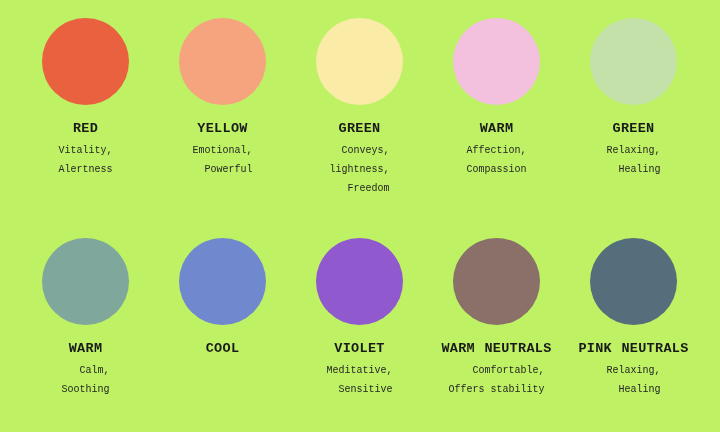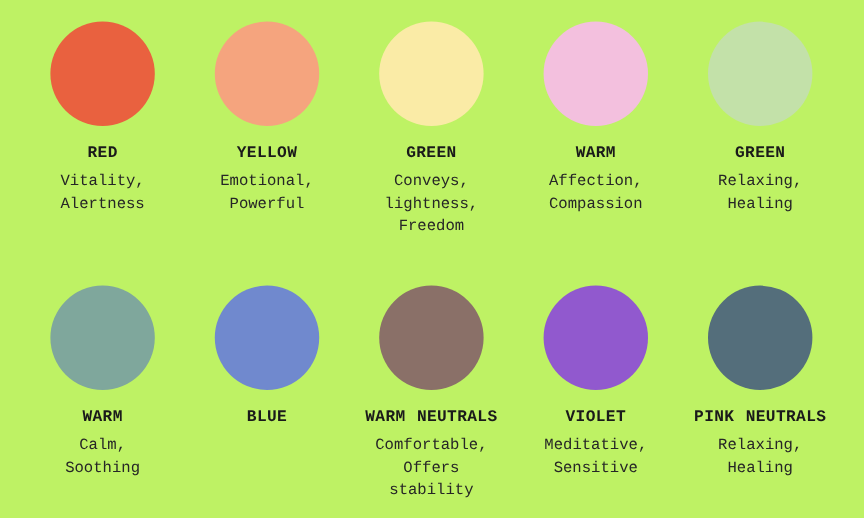--- a/index.html
+++ b/index.html
@@ -62,24 +62,24 @@
     letter-spacing: 0.3px;
     color: #1a1a1a;
     text-align: center;
     line-height: 17px;
     max-width: 125px;
     word-spacing: 1px;
   }
 
   .color-desc {
     margin-top: 4px;
-    font-size: 13px;
+    font-size: 10px;
     font-weight: normal;
     color: #262626;
-    text-align: center;
+    text-align: right;
     line-height: 19px;
     max-width: 120px;
   }
 
   
   .palette-row.row-bottom .swatch-circle {
     margin-top: 22px;
   }
 </style>
 </head>
@@ -124,33 +124,33 @@
   <div class="palette-row row-bottom">
 
     <div class="color-card first-col">
       <div class="swatch-circle" style="background-color: rgb(127, 167, 156);"></div>
       <div class="color-title">WARM</div>
       <div class="color-desc">Calm,<br>Soothing</div>
     </div>
 
     <div class="color-card">
       <div class="swatch-circle" style="background-color: rgb(112, 137, 206);"></div>
-      <div class="color-title">BLUE</div>
+      <div class="color-title">COOL</div>
+    </div>
+
+    <div class="color-card">
+      <div class="swatch-circle" style="background-color: rgb(145, 89, 206);"></div>
+      <div class="color-title">VIOLET</div>
+      <div class="color-desc">Meditative,<br>Sensitive</div>
     </div>
 
     <div class="color-card">
       <div class="swatch-circle" style="background-color: rgb(138, 112, 104);"></div>
       <div class="color-title">WARM NEUTRALS</div>
       <div class="color-desc">Comfortable,<br>Offers stability</div>
-    </div>
-
-    <div class="color-card">
-      <div class="swatch-circle" style="background-color: rgb(145, 89, 206);"></div>
-      <div class="color-title">VIOLET</div>
-      <div class="color-desc">Meditative,<br>Sensitive</div>
     </div>
 
     <div class="color-card">
       <div class="swatch-circle" style="background-color: rgb(84, 110, 123);"></div>
       <div class="color-title">PINK NEUTRALS</div>
       <div class="color-desc">Relaxing,<br>Healing</div>
     </div>
 
   </div>
 

